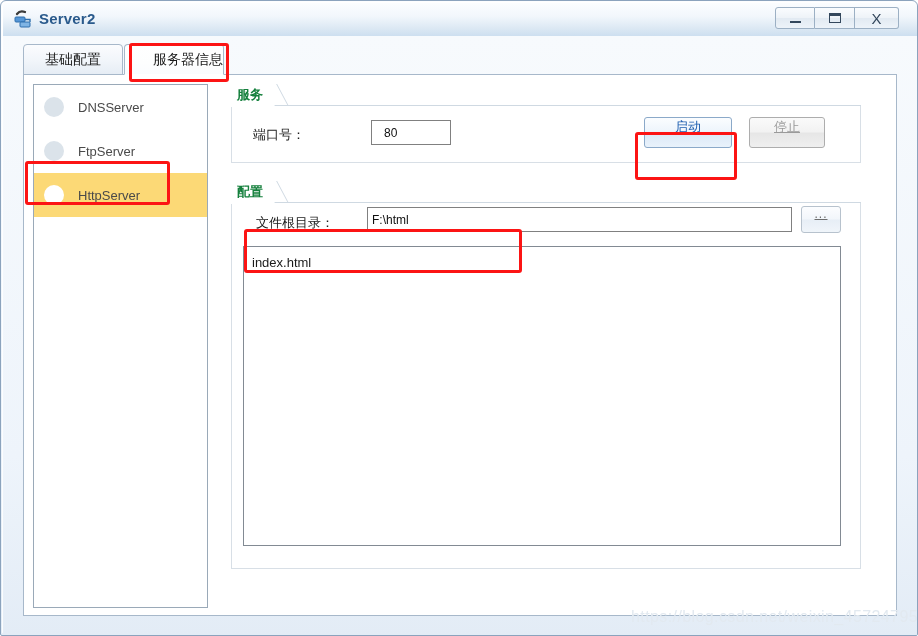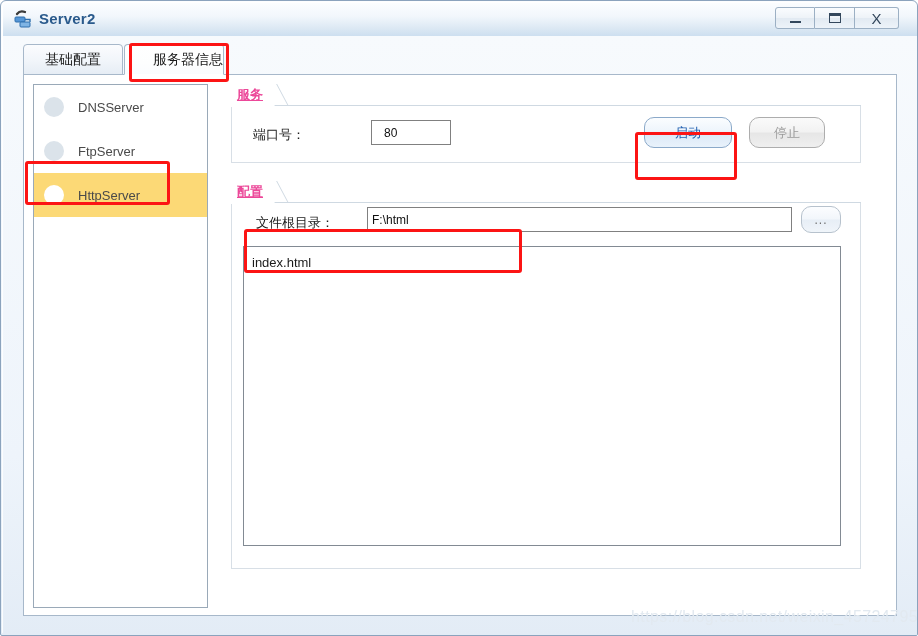--- a/index.html
+++ b/index.html
@@ -143,24 +143,23 @@
 
   
   .groupbox { position: absolute; }
   .gb-header {
     position: absolute; left: 0; top: 0; height: 23px;
     background: #ffffff;
     display: flex; align-items: flex-start;
     z-index: 2;
   }
   .gb-title {
-    font-size: 13px; font-weight: bold; color: #ec4899;
+    font-size: 13px; font-weight: bold; color: #15803d;
     padding: 2px 6px 0 6px;
     white-space: nowrap;
-    text-decoration: underline;
   }
   .gb-slant {
     width: 14px; height: 22px;
     border-bottom: 1px solid #cfd9e2;
     transform: skewX(28deg);
     border-right: 1px solid #cfd9e2;
   }
   .gb-body {
     position: absolute; left: 0; top: 21px; right: 0; bottom: 0;
     border: 1px solid #d8dfe6;
@@ -186,25 +185,26 @@
     background: #ffffff;
     font-size: 12px; color: #0f0f0f;
     padding: 0 12px;
     font-family: "Liberation Sans", sans-serif;
     outline: none;
   }
   .pushbtn {
     position: absolute;
     height: 31px;
     border: 1px solid #adadad;
-    border-radius: 10px;
+    border-radius: 3px;
     background: linear-gradient(to bottom, #fcfdfe 0%, #f4f7fa 48%, #e6edf4 52%, #eff4f9 100%);
-    display: flex; align-items: center; justify-content: center;
+    display: flex; justify-content: center;
     font-size: 13px;
     cursor: default;
+    text-decoration: underline;
   }
   #btn-start {
     left: 413px; top: 33px; width: 88px;
     color: #1f5fb0;
     border: 1px solid #8ba9c9;
     background: linear-gradient(to bottom, #fbfdff 0%, #eef5fc 45%, #dce9f7 55%, #e9f2fb 100%);
   }
   #btn-stop {
     left: 518px; top: 33px; width: 76px;
     color: #9a9a9a;

